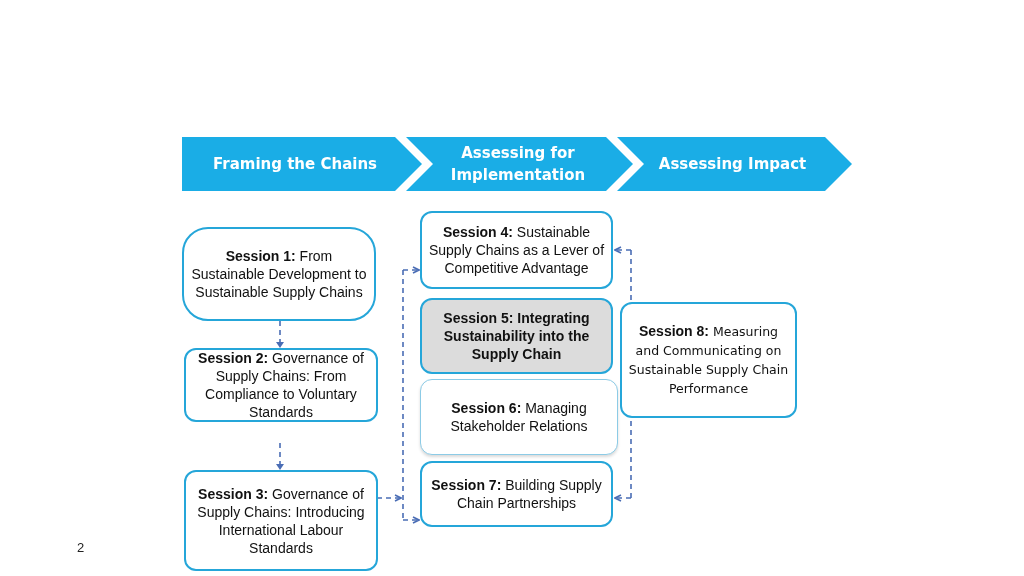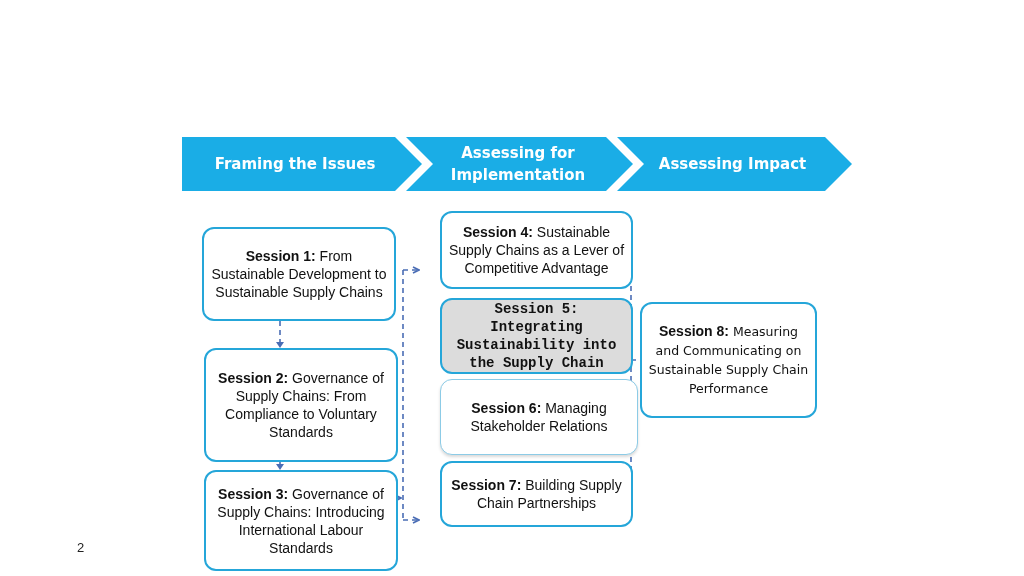--- a/index.html
+++ b/index.html
@@ -11,39 +11,39 @@
     #banner { position: absolute; left: 0; top: 0; width: 1024px; height: 576px; }
     .phase-label {
       position: absolute; color: #ffffff; font-family: "DejaVu Sans", sans-serif;
       font-weight: bold; font-size: 15px; text-align: center; line-height: 22px;
       display: flex; align-items: center; justify-content: center;
     }
     .box {
       position: absolute; box-sizing: border-box;
       border: 2.5px solid #25a6d9; border-radius: 12px; background: #ffffff;
       display: flex; align-items: center; justify-content: center; text-align: center;
-      color: #111111; font-size: 14px; line-height: 18px; padding: 4px 6px; margin-left: 20px;
+      color: #111111; font-size: 14px; line-height: 18px; padding: 4px 6px;
     }
     .box b { font-weight: bold; }
-    .box.highlight { background: #dcdcdc; font-weight: bold; font-family: Liberation Mono, monospace; }
+    .box.highlight { background: #dcdcdc; font-weight: bold; }
     .box.faded { border-color: #8ccbe6; border-width: 1.5px; box-shadow: 0 2px 3px rgba(0,0,0,0.15); }
     .box.s8 .body { font-family: "DejaVu Sans", sans-serif; font-size: 12.5px; }
     #connectors { position: absolute; left: 0; top: 0; width: 1024px; height: 576px; pointer-events: none; }
     .page-number { position: absolute; left: 77px; top: 540px; font-size: 13px; color: #222; }
   </style>
 </head>
 <body>
 
 <svg id="banner" viewBox="0 0 1024 576">
   <polygon fill="#1aade6" points="182,137 395,137 422,164 395,191 182,191"></polygon>
   <polygon fill="#1aade6" points="406,137 606,137 633,164 606,191 406,191 433,164"></polygon>
   <polygon fill="#1aade6" points="617,137 825,137 852,164 825,191 617,191 644,164"></polygon>
 </svg>
 
-<div class="phase-label" style="left:190px; top:137px; width:210px; height:54px;">Framing the Issues</div>
+<div class="phase-label" style="left:190px; top:137px; width:210px; height:54px;">Framing the Chains</div>
 <div class="phase-label" style="left:438px; top:137px; width:160px; height:54px;">Assessing for Implementation</div>
 <div class="phase-label" style="left:645px; top:137px; width:175px; height:54px;">Assessing Impact</div>
 
 <svg id="connectors" viewBox="0 0 1024 576">
   <defs>
     <marker id="arr" markerWidth="8" markerHeight="8" refX="7" refY="4" orient="auto" markerUnits="userSpaceOnUse">
       <path d="M1,1 L7,4 L1,7" fill="none" stroke="#4a6db5" stroke-width="1.6"></path>
     </marker>
     <marker id="tri" markerWidth="8" markerHeight="8" refX="4" refY="6" orient="auto" markerUnits="userSpaceOnUse">
       <path d="M0,0 L8,0 L4,6 Z" fill="#4a6db5" transform="rotate(-90 4 4)"></path>
@@ -63,24 +63,24 @@
 
     <path d="M631,250 L631,498"></path>
     <path d="M631,250 L615,250" marker-end="url(#arr)"></path>
     <path d="M631,498 L615,498" marker-end="url(#arr)"></path>
     <path d="M631,360 L647,360" marker-end="url(#arr)"></path>
   </g>
   <path d="M276,342 L284,342 L280,348 Z" fill="#4a6db5"></path>
   <path d="M276,464 L284,464 L280,470 Z" fill="#4a6db5"></path>
 </svg>
 
-<div class="box" style="left:182px; top:227px; width:194px; height:94px;">
+<div class="box" style="left:182px; top:227px; width:194px; height:94px;border-radius:26px;">
   <span><b>Session 1:</b><span> From Sustainable Development to Sustainable Supply Chains</span></span>
 </div>
-<div class="box" style="left:184px; top:348px; width:194px; height:114px;">
+<div class="box" style="left:184px; top:348px; width:194px; height:74px;">
   <span><b>Session 2:</b><span> Governance of Supply Chains: From Compliance to Voluntary Standards</span></span>
 </div>
 <div class="box" style="left:184px; top:470px; width:194px; height:101px;">
   <span><b>Session 3:</b><span> Governance of Supply Chains: Introducing International Labour Standards</span></span>
 </div>
 
 <div class="box" style="left:420px; top:211px; width:193px; height:78px;">
   <span><b>Session 4:</b><span> Sustainable Supply Chains as a Lever of Competitive Advantage</span></span>
 </div>
 <div class="box highlight" style="left:420px; top:298px; width:193px; height:76px;">

